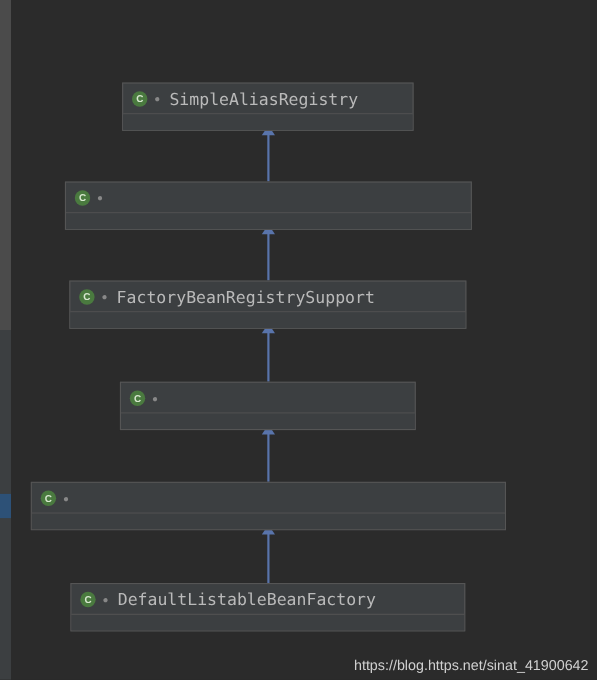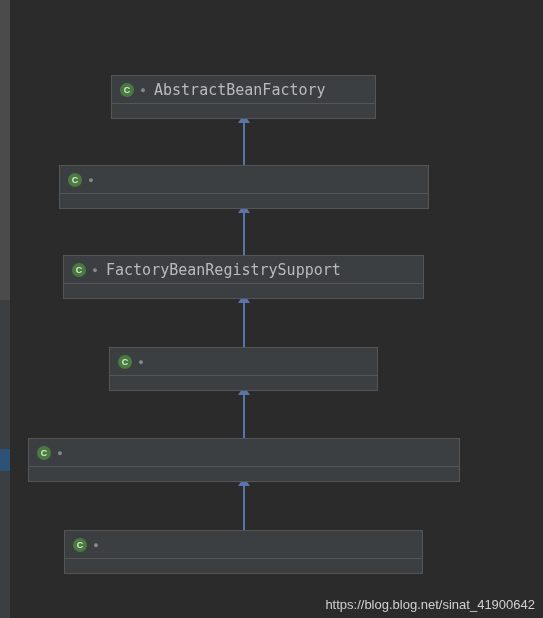--- a/index.html
+++ b/index.html
@@ -148,21 +148,21 @@
   <div id="arr0" class="arrow"></div>
   <div id="arr1" class="arrow"></div>
   <div id="arr2" class="arrow"></div>
   <div id="arr3" class="arrow"></div>
   <div id="arr4" class="arrow"></div>
 
   <div id="box0" class="class-box">
     <div class="class-header">
       <span class="icon-class">C</span>
       <span class="icon-mod">●</span>
-      <span class="class-name concrete">AbstractBeanFactory</span>
+      <span class="class-name concrete">SimpleAliasRegistry</span>
     </div>
     <div class="class-body"></div>
   </div>
 
   <div id="box1" class="class-box">
     <div class="class-header">
       <span class="icon-class">C</span>
       <span class="icon-mod">●</span>
     </div>
     <div class="class-body"></div>
@@ -190,19 +190,20 @@
       <span class="icon-class">C</span>
       <span class="icon-mod">●</span>
     </div>
     <div class="class-body"></div>
   </div>
 
   <div id="box5" class="class-box">
     <div class="class-header">
       <span class="icon-class">C</span>
       <span class="icon-mod">●</span>
+      <span class="class-name concrete">DefaultListableBeanFactory</span>
     </div>
     <div class="class-body"></div>
   </div>
 
 </div>
 
-<div class="watermark">https://blog.blog.net/sinat_41900642</div>
+<div class="watermark">https://blog.https.net/sinat_41900642</div>
 
 </body></html>

